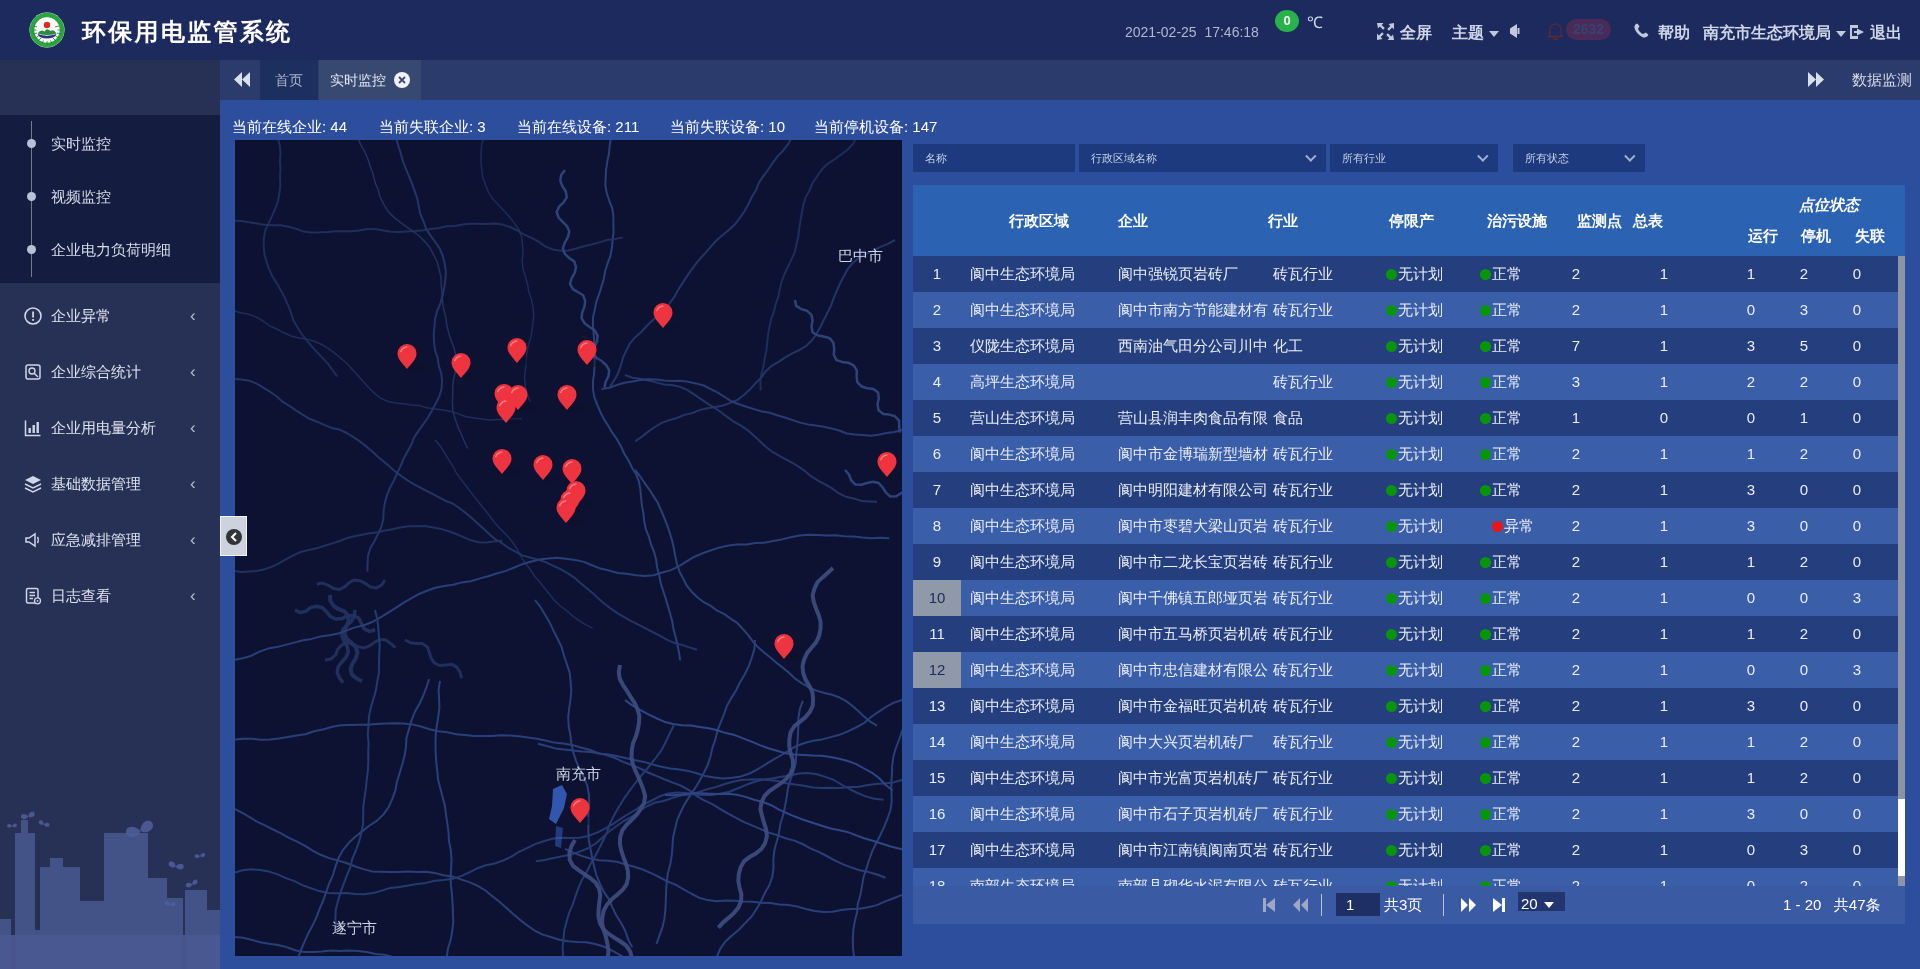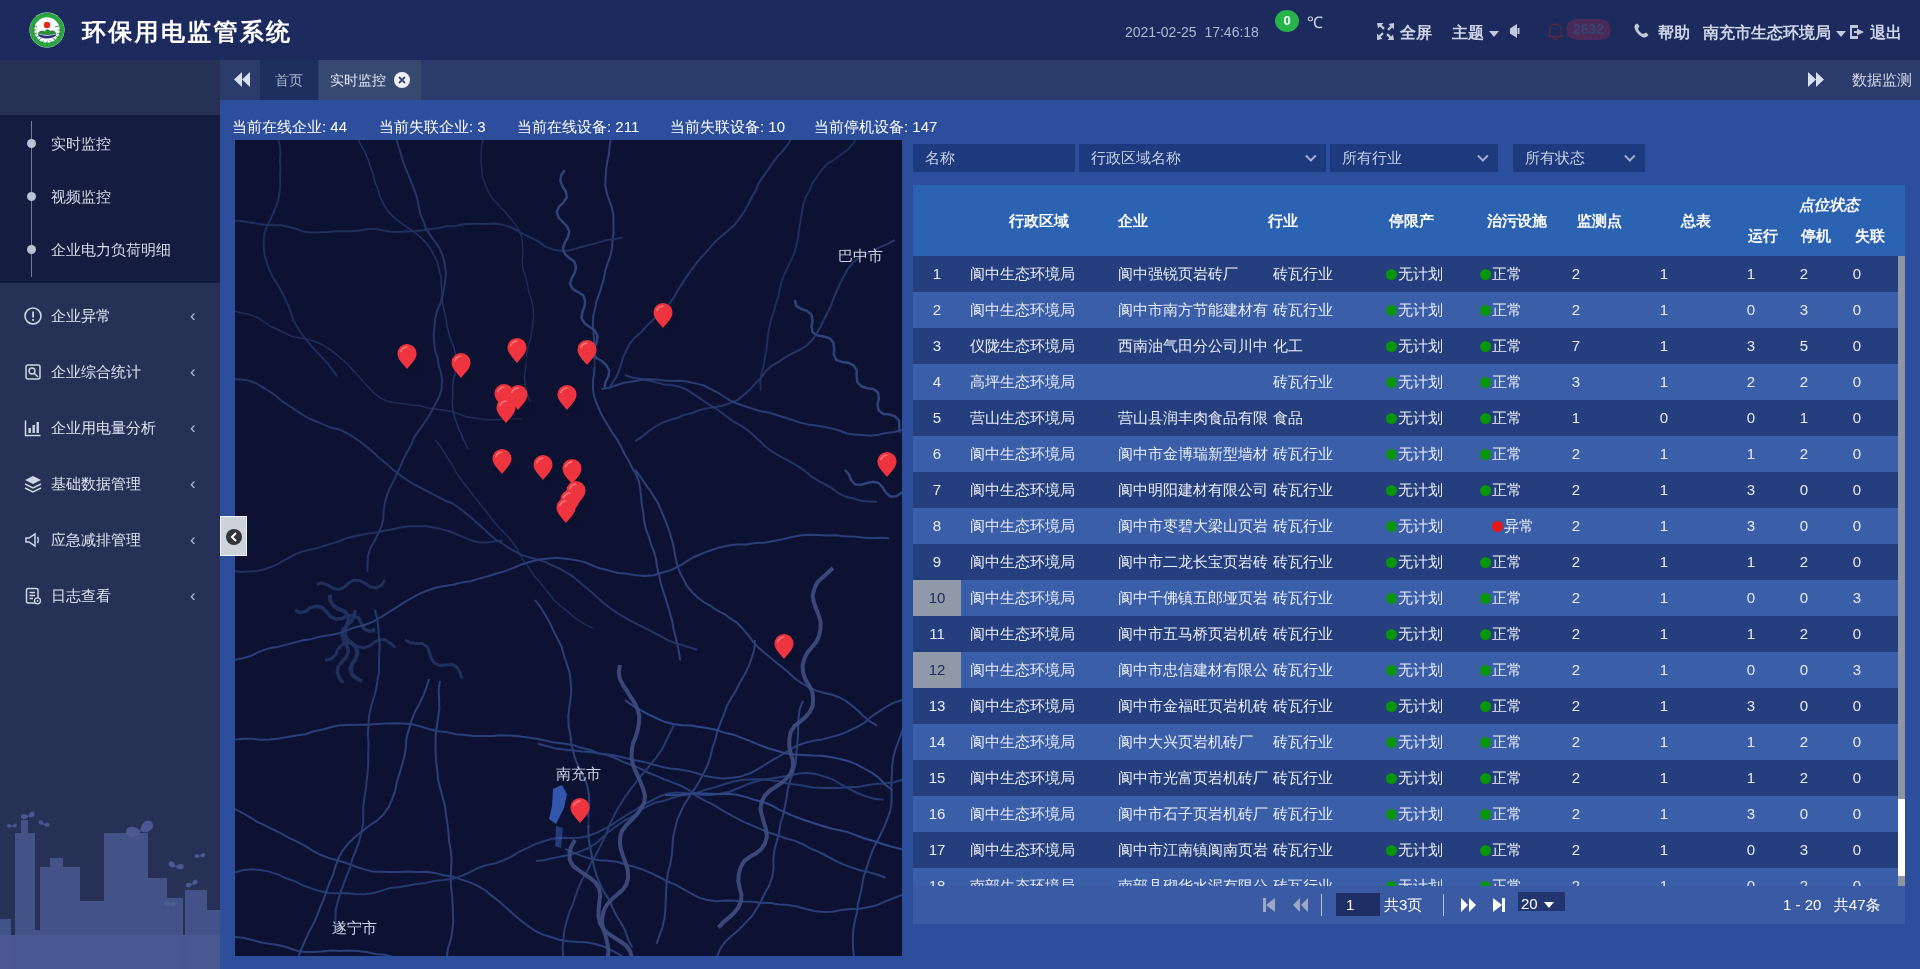--- a/index.html
+++ b/index.html
@@ -30,21 +30,21 @@
   .tab2 { position:absolute; left:99px; top:0; width:102px; height:40px; background:#374871; color:#dfe5f2; font-size:14px; line-height:40px; text-align:center; }
 
   
   #stats { position:absolute; left:220px; top:100px; width:1700px; height:40px; color:#fff; font-size:15px; }
   #stats span { position:absolute; top:18px; }
 
   
   #map { position:absolute; left:235px; top:140px; width:667px; height:816px; background:#0e1335; }
 
   
-  .fbox { position:absolute; top:144px; height:28px; background:#1d3a7e; color:#c6d0e6; font-size:15px; line-height:28px; padding-left:12px; }
+  .fbox { position:absolute; top:144px; height:28px; background:#1d3a7e; color:#c6d0e6; font-size:11px; line-height:28px; padding-left:12px; }
   .fcar { position:absolute; right:14px; top:11px; width:8px; height:8px; border-right:2px solid #9fb0d2; border-bottom:2px solid #9fb0d2; transform:rotate(45deg) translateY(-4px); }
 
   #thead { position:absolute; left:913px; top:185px; width:992px; height:71px; background:#2b62b2; color:#fff; font-size:15px; font-weight:bold; }
   #tbody { position:absolute; left:913px; top:256px; width:992px; height:631px; overflow:hidden; }
   .row { position:relative; width:992px; height:36px; color:#e8edf7; font-size:15px; }
   .row.odd { background:#253f7e; }
   .row.even { background:#3b5ea9; }
   .cell { position:absolute; top:0; line-height:36px; white-space:nowrap; }
   .num { left:0; width:48px; text-align:center; }
   .numg { background:#9099a8; color:#1c2a5e; }
@@ -365,21 +365,21 @@
 <div class="fbox" style="left:1330px;width:168px;">所有行业<span class="fcar"></span></div>
 <div class="fbox" style="left:1513px;width:132px;">所有状态<span class="fcar"></span></div>
 
 <div id="thead">
   <span class="abs" style="left:57px;top:27px;margin-left:39px;">行政区域</span>
   <span class="abs" style="left:205px;top:27px;">企业</span>
   <span class="abs" style="left:355px;top:27px;">行业</span>
   <span class="abs" style="left:476px;top:27px;">停限产</span>
   <span class="abs" style="left:574px;top:27px;">治污设施</span>
   <span class="abs" style="left:664px;top:27px;">监测点</span>
-  <span class="abs" style="left:768px;top:27px;">总表</span>
+  <span class="abs" style="left:720px;top:27px;">总表</span>
   <span class="abs" style="left:886px;top:11px;font-style:italic;">点位状态</span>
   <span class="abs" style="left:835px;top:42px;">运行</span>
   <span class="abs" style="left:888px;top:42px;">停机</span>
   <span class="abs" style="left:942px;top:42px;">失联</span>
 </div>
 
 <div id="tbody">
     <div class="row odd">
       <div class="cell num ">1</div>
       <div class="cell" style="left:57px;">阆中生态环境局</div>

